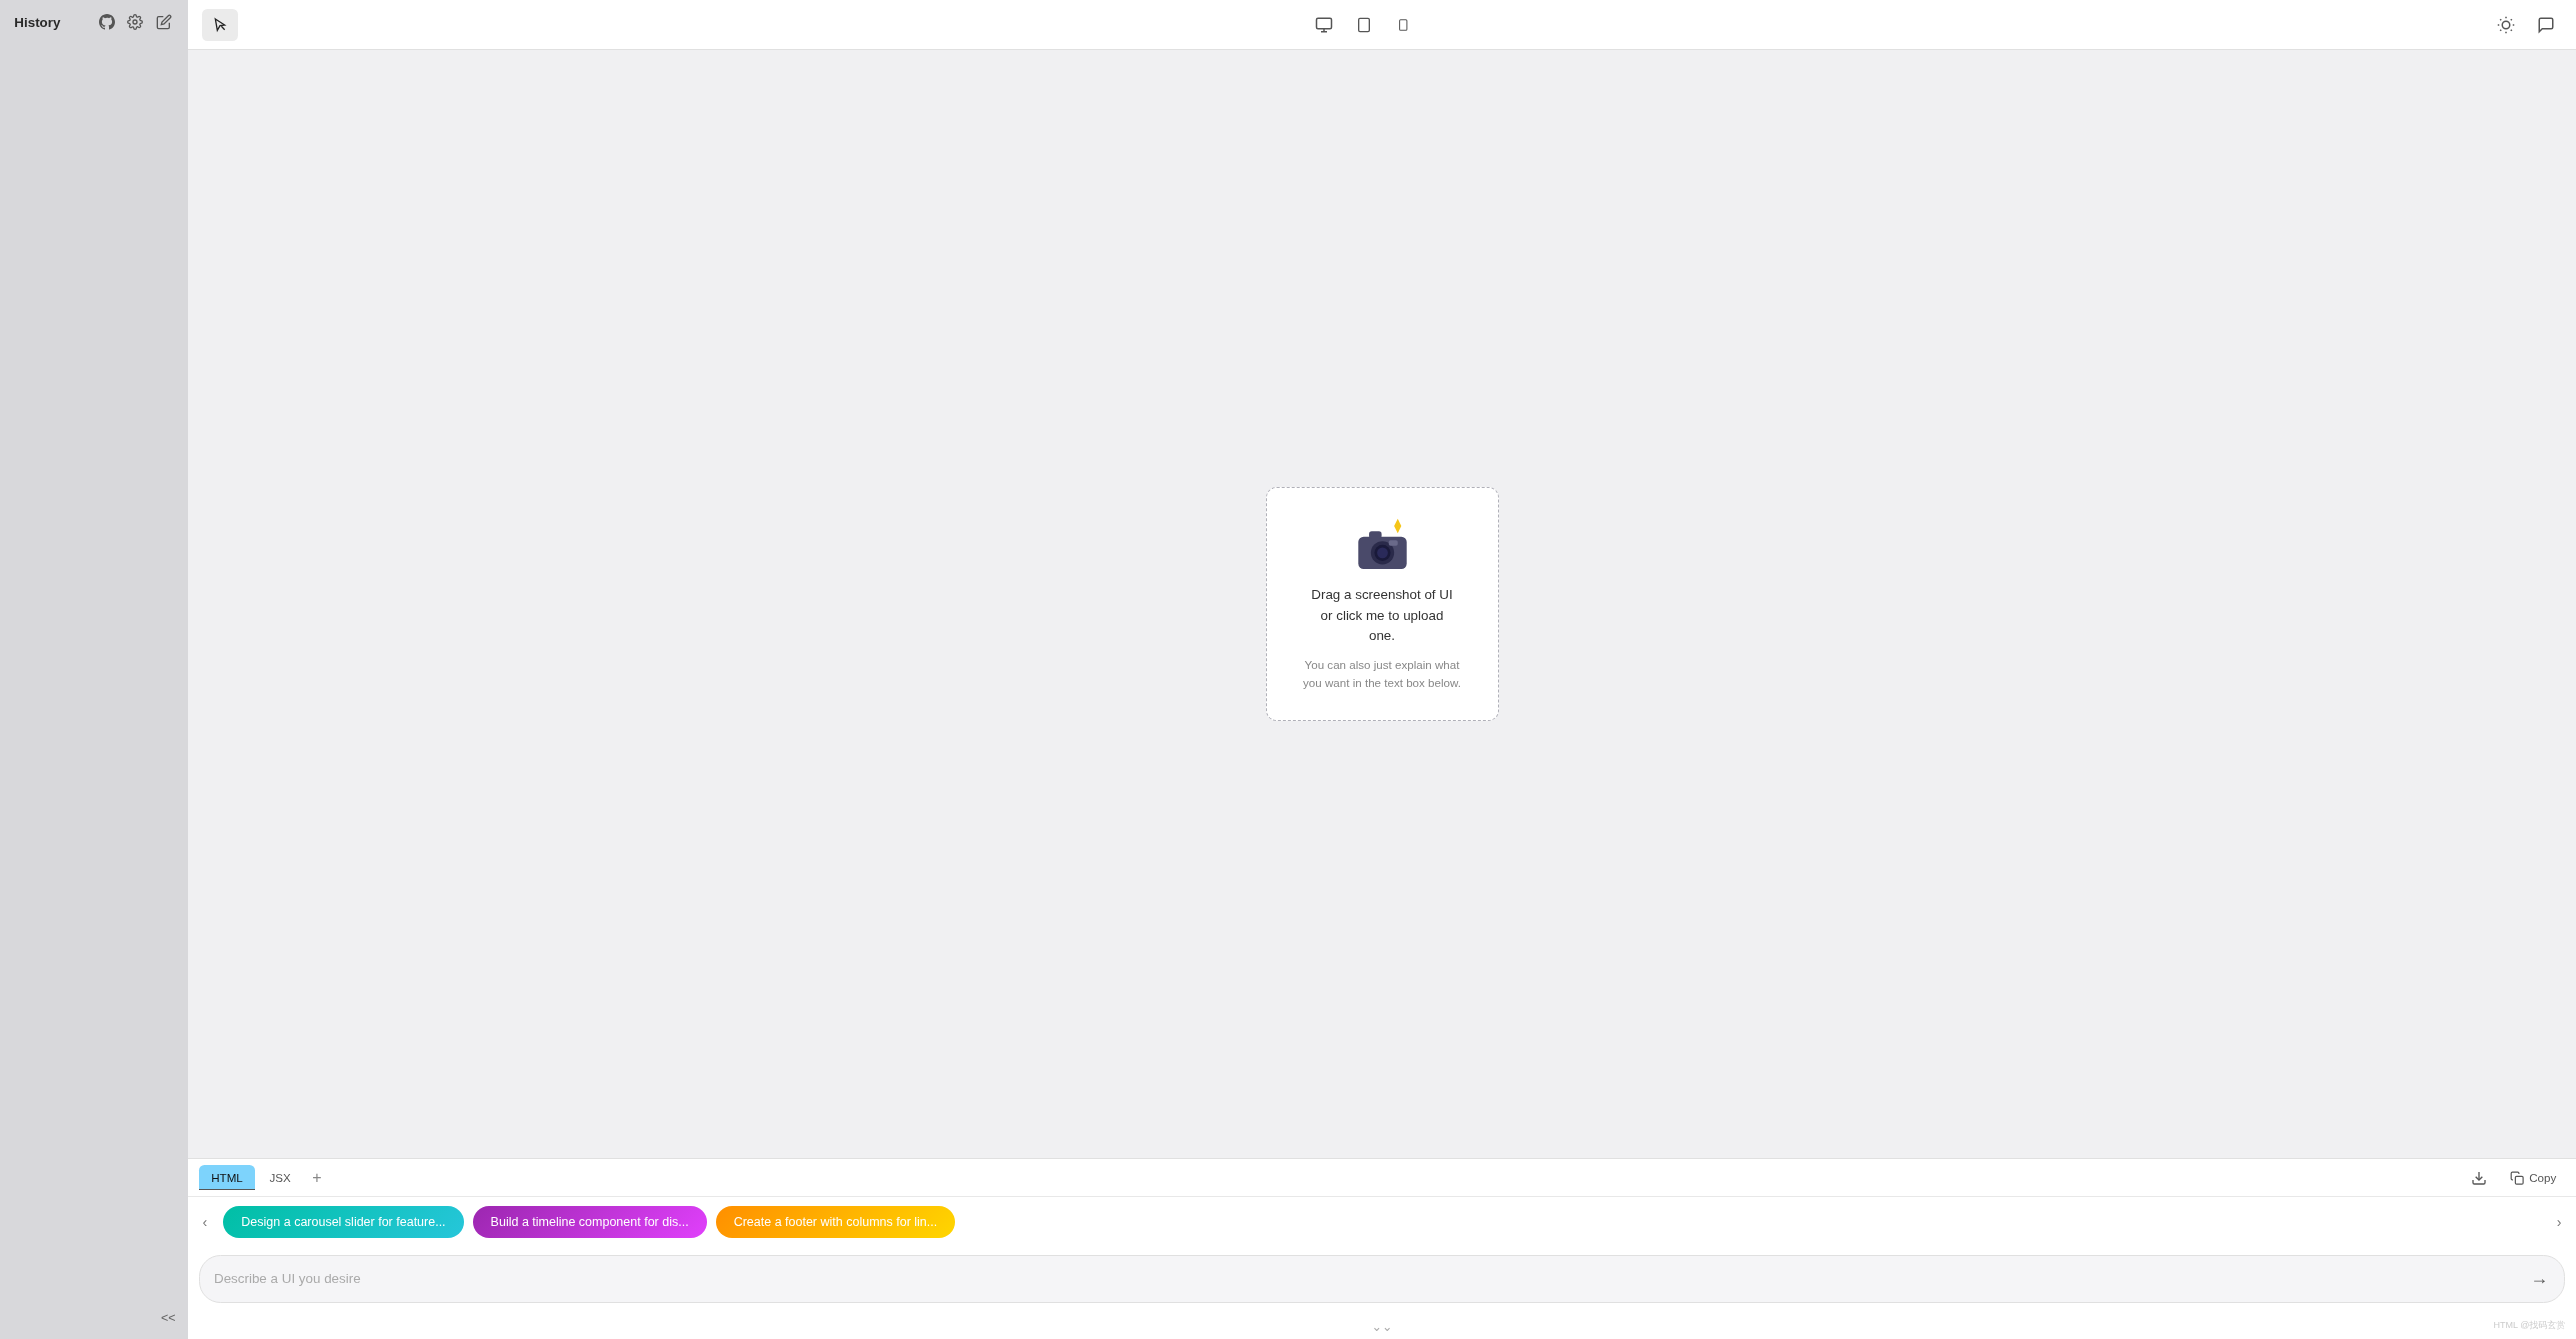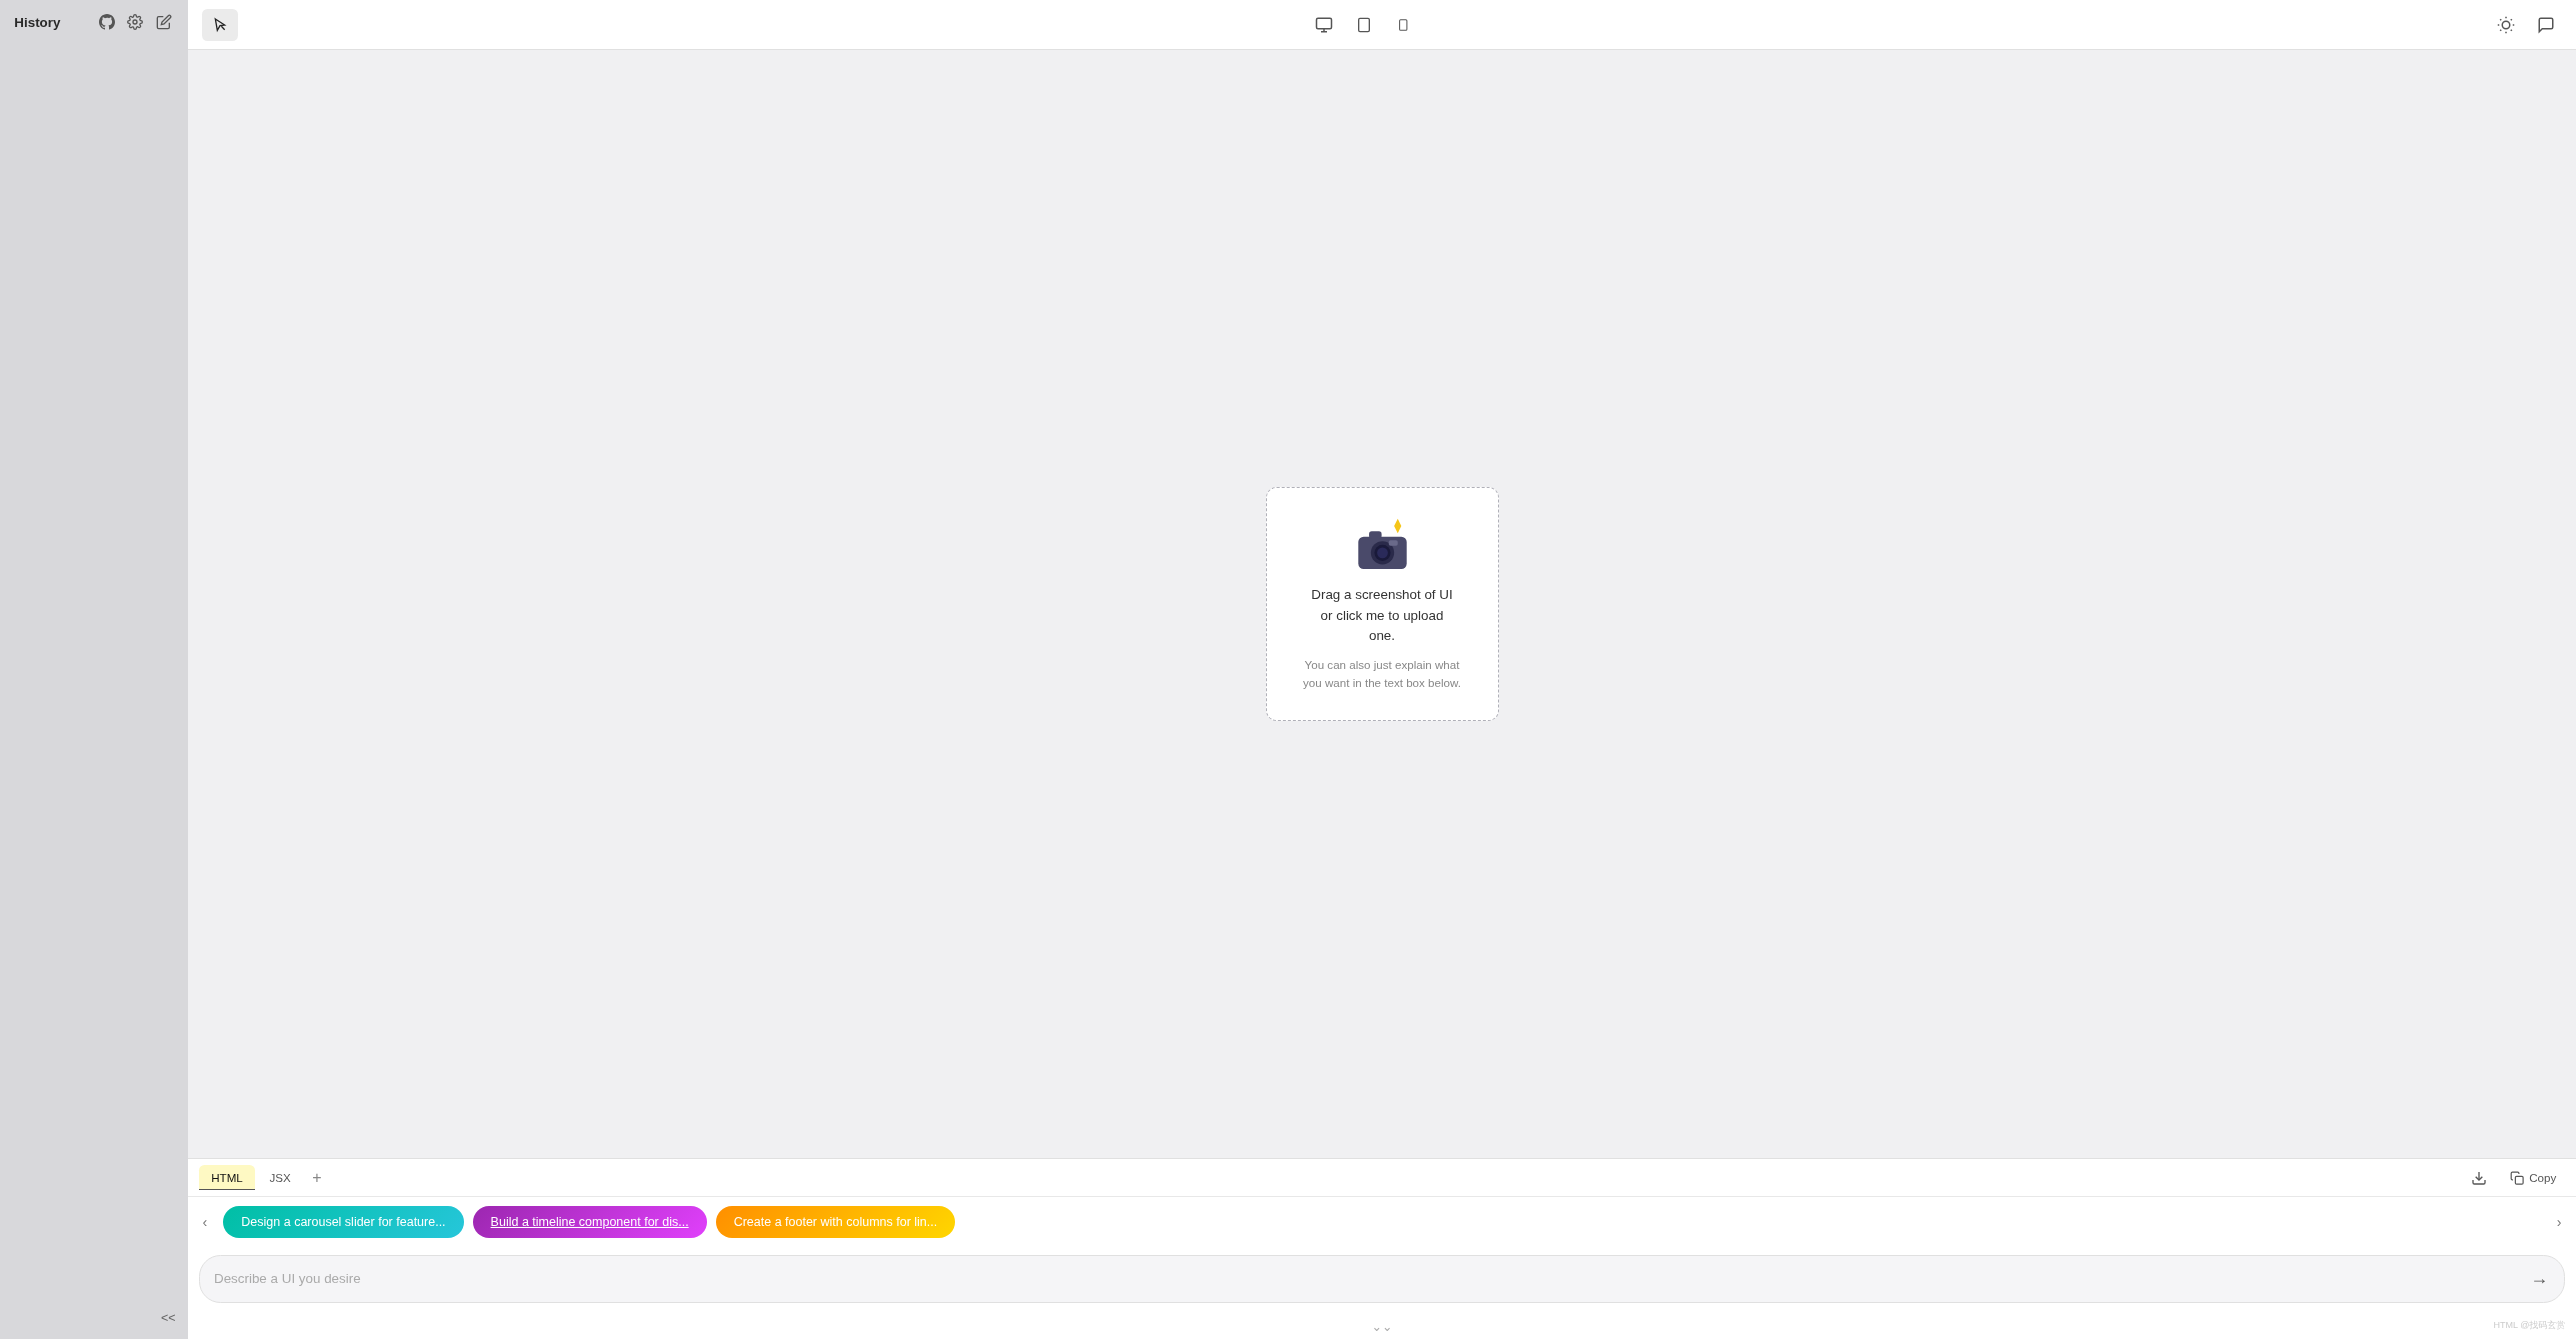--- a/index.html
+++ b/index.html
@@ -206,21 +206,21 @@
       cursor: pointer;
       border: none;
       background: none;
       color: #555;
       border-bottom: 1.8px solid transparent;
     }
 
     .code-tab.active {
       color: #111;
       border-bottom: 1.8px solid #555;
-      background: #fef9c3;
+      background: #7dd3fc;
     }
 
     .code-tab-add {
       background: none;
       border: none;
       cursor: pointer;
       color: #888;
       font-size: 16px;
       padding: 3.6px 7.2px;
       border-radius: 3.6px;
@@ -297,21 +297,21 @@
       font-size: 12.5px;
       font-weight: 500;
       color: #fff;
       white-space: nowrap;
       text-overflow: ellipsis;
       overflow: hidden;
       flex-shrink: 1;
     }
 
     .chip-teal { background: linear-gradient(135deg, #00bfa5, #26c6da); }
-    .chip-purple { background: linear-gradient(135deg, #9c27b0, #e040fb); text-decoration: underline; }
+    .chip-purple { background: linear-gradient(135deg, #9c27b0, #e040fb); }
     .chip-orange { background: linear-gradient(135deg, #ff8f00, #ffd600); }
 
     
     .input-area {
       padding: 7.2px 10.7px 10.7px;
       background: #fff;
     }
 
     .input-wrapper {
       background: #f5f5f7;

